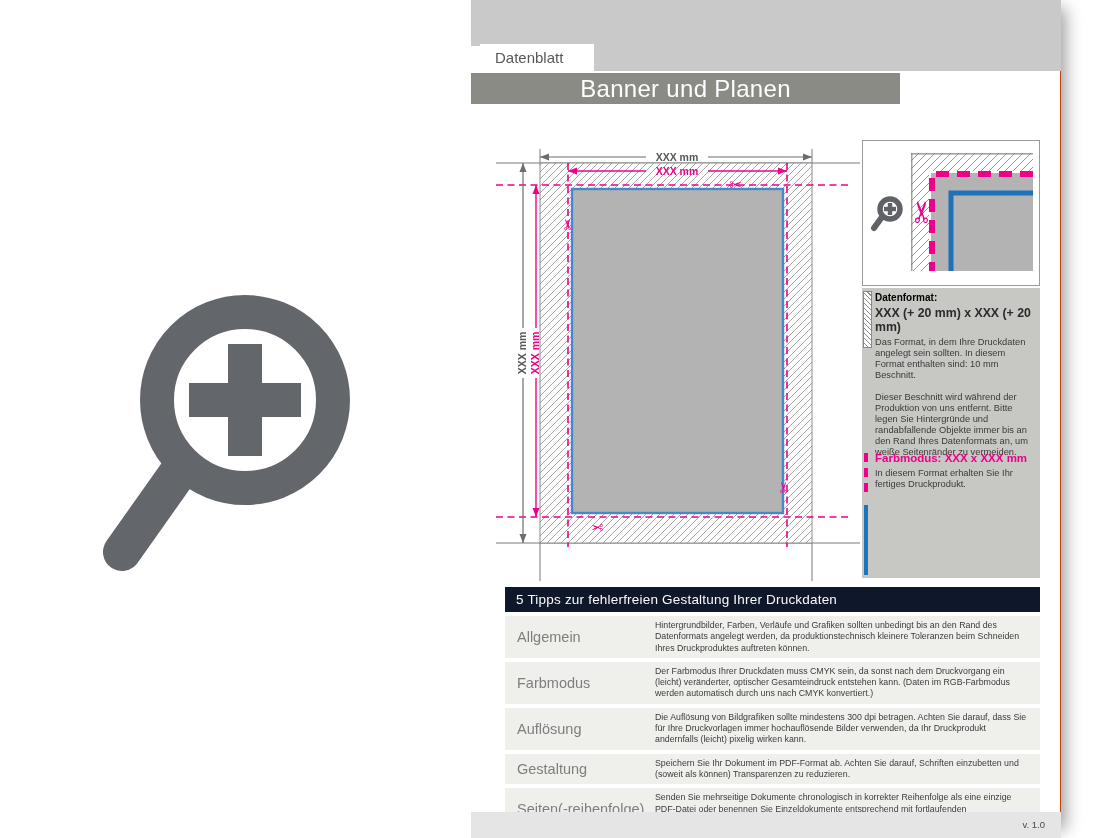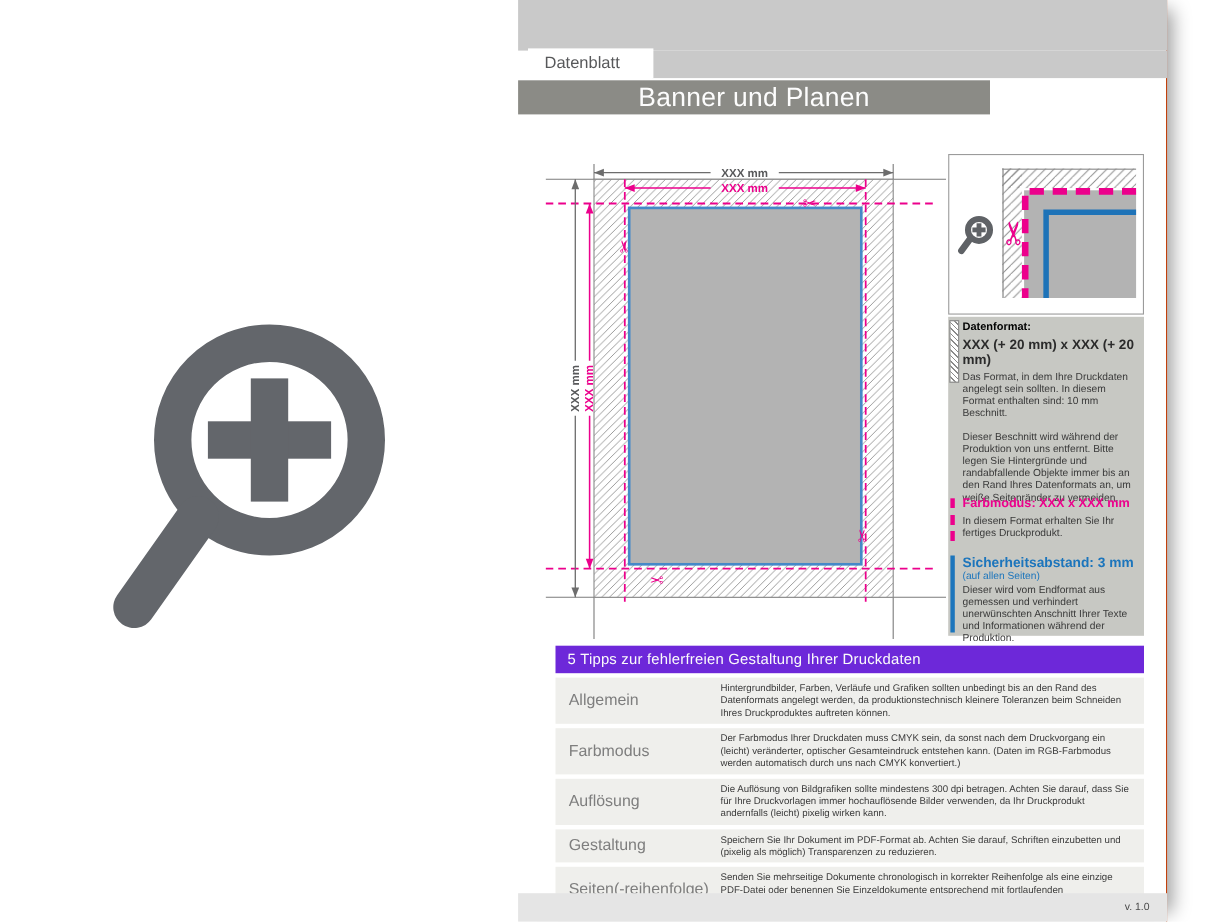--- a/index.html
+++ b/index.html
@@ -40,21 +40,21 @@
   .panel .mag { color:#ec008c; font-size:11.5px; line-height:13px; font-weight:bold; }
   .panel .blu { color:#1c75bc; font-size:12.5px; line-height:14px; font-weight:bold; }
   .panel .blu-sub { color:#1c75bc; font-size:9.3px; line-height:10px; margin-top:0; }
   .marker-hatch { position:absolute; left:1px; top:3px; width:9px; height:57px; background:
       repeating-linear-gradient(45deg, #ffffff 0 2.5px, #8a8a8a 2.5px 3.5px); border:1px solid #8a8a8a; }
   .marker-dash { position:absolute; left:2px; top:165px; width:3.5px; height:40px; background:
       repeating-linear-gradient(180deg, #ec008c 0 9px, rgba(0,0,0,0) 9px 15px); }
   .marker-blue { position:absolute; left:2px; top:217px; width:4px; height:70px; background:#1c75bc; }
 
   
-  .tips-header { position:absolute; left:34px; top:587px; width:535px; height:25px; background:#6d28d9;
+  .tips-header { position:absolute; left:34px; top:587px; width:535px; height:25px; background:#0f172a;
                  color:#fbfbfb; font-size:13.5px; line-height:25px; padding-left:11px; letter-spacing:0.2px; }
   .tips { position:absolute; left:34px; top:616px; width:535px; display:flex; flex-direction:column; gap:4px; }
   .tip-row { display:flex; background:#efefec; align-items:center; }
   .tip-label { width:150px; flex:0 0 150px; padding-left:12px; font-size:14.5px; color:#7e7e7e; }
   .tip-text { flex:1; font-size:8.8px; line-height:11.3px; color:#3b3b3b; padding:4px 10px 4px 0; }
 
   .footer-bar { position:absolute; left:0; top:812px; width:590px; height:26px; background:#e5e5e5; z-index:3;
                 font-size:9.5px; color:#4a4a4a; line-height:26px; text-align:right; padding-right:16px; }
 
   .diagram { position:absolute; left:25px; top:132px; }
@@ -181,44 +181,39 @@
         <div class="val">XXX (+ 20 mm) x XXX (+ 20 mm)</div>
         <p>Das Format, in dem Ihre Druckdaten angelegt sein sollten. In diesem Format enthalten sind: 10 mm Beschnitt.</p>
         <p class="note">Dieser Beschnitt wird während der Produktion von uns entfernt. Bitte legen Sie Hintergründe und randabfallende Objekte immer bis an den Rand Ihres Datenformats an, um weiße Seitenränder zu vermeiden.</p>
       </div>
 
       <div class="txt g2">
         <div class="mag">Farbmodus: XXX x XXX mm</div>
         <p>In diesem Format erhalten Sie Ihr fertiges Druckprodukt.</p>
       </div>
 
-      <div class="txt g3">
-        <div class="blu">Sicherheitsabstand: 3 mm</div>
-        <div class="blu-sub">(auf allen Seiten)</div>
-        <p>Dieser wird vom Endformat aus gemessen und verhindert unerwünschten Anschnitt Ihrer Texte und Informationen während der Produktion.</p>
-      </div>
     </div>
 
     <div class="tips-header">5 Tipps zur fehlerfreien Gestaltung Ihrer Druckdaten</div>
     <div class="tips">
       <div class="tip-row">
         <div class="tip-label">Allgemein</div>
         <div class="tip-text">Hintergrundbilder, Farben, Verläufe und Grafiken sollten unbedingt bis an den Rand des Datenformats angelegt werden, da produktionstechnisch kleinere Toleranzen beim Schneiden Ihres Druckproduktes auftreten können.</div>
       </div>
       <div class="tip-row">
         <div class="tip-label">Farbmodus</div>
         <div class="tip-text">Der Farbmodus Ihrer Druckdaten muss CMYK sein, da sonst nach dem Druckvorgang ein (leicht) veränderter, optischer Gesamteindruck entstehen kann. (Daten im RGB-Farbmodus werden automatisch durch uns nach CMYK konvertiert.)</div>
       </div>
       <div class="tip-row">
         <div class="tip-label">Auflösung</div>
         <div class="tip-text">Die Auflösung von Bildgrafiken sollte mindestens 300 dpi betragen. Achten Sie darauf, dass Sie für Ihre Druckvorlagen immer hochauflösende Bilder verwenden, da Ihr Druckprodukt andernfalls (leicht) pixelig wirken kann.</div>
       </div>
       <div class="tip-row">
         <div class="tip-label">Gestaltung</div>
-        <div class="tip-text">Speichern Sie Ihr Dokument im PDF-Format ab. Achten Sie darauf, Schriften einzubetten und (pixelig als möglich) Transparenzen zu reduzieren.</div>
+        <div class="tip-text">Speichern Sie Ihr Dokument im PDF-Format ab. Achten Sie darauf, Schriften einzubetten und (soweit als können) Transparenzen zu reduzieren.</div>
       </div>
       <div class="tip-row">
         <div class="tip-label">Seiten(-reihenfolge)</div>
         <div class="tip-text">Senden Sie mehrseitige Dokumente chronologisch in korrekter Reihenfolge als eine einzige PDF-Datei oder benennen Sie Einzeldokumente entsprechend mit fortlaufenden Seitennummern.</div>
       </div>
     </div>
 
     <div class="footer-bar">
       <span>v. 1.0</span>
     </div>

